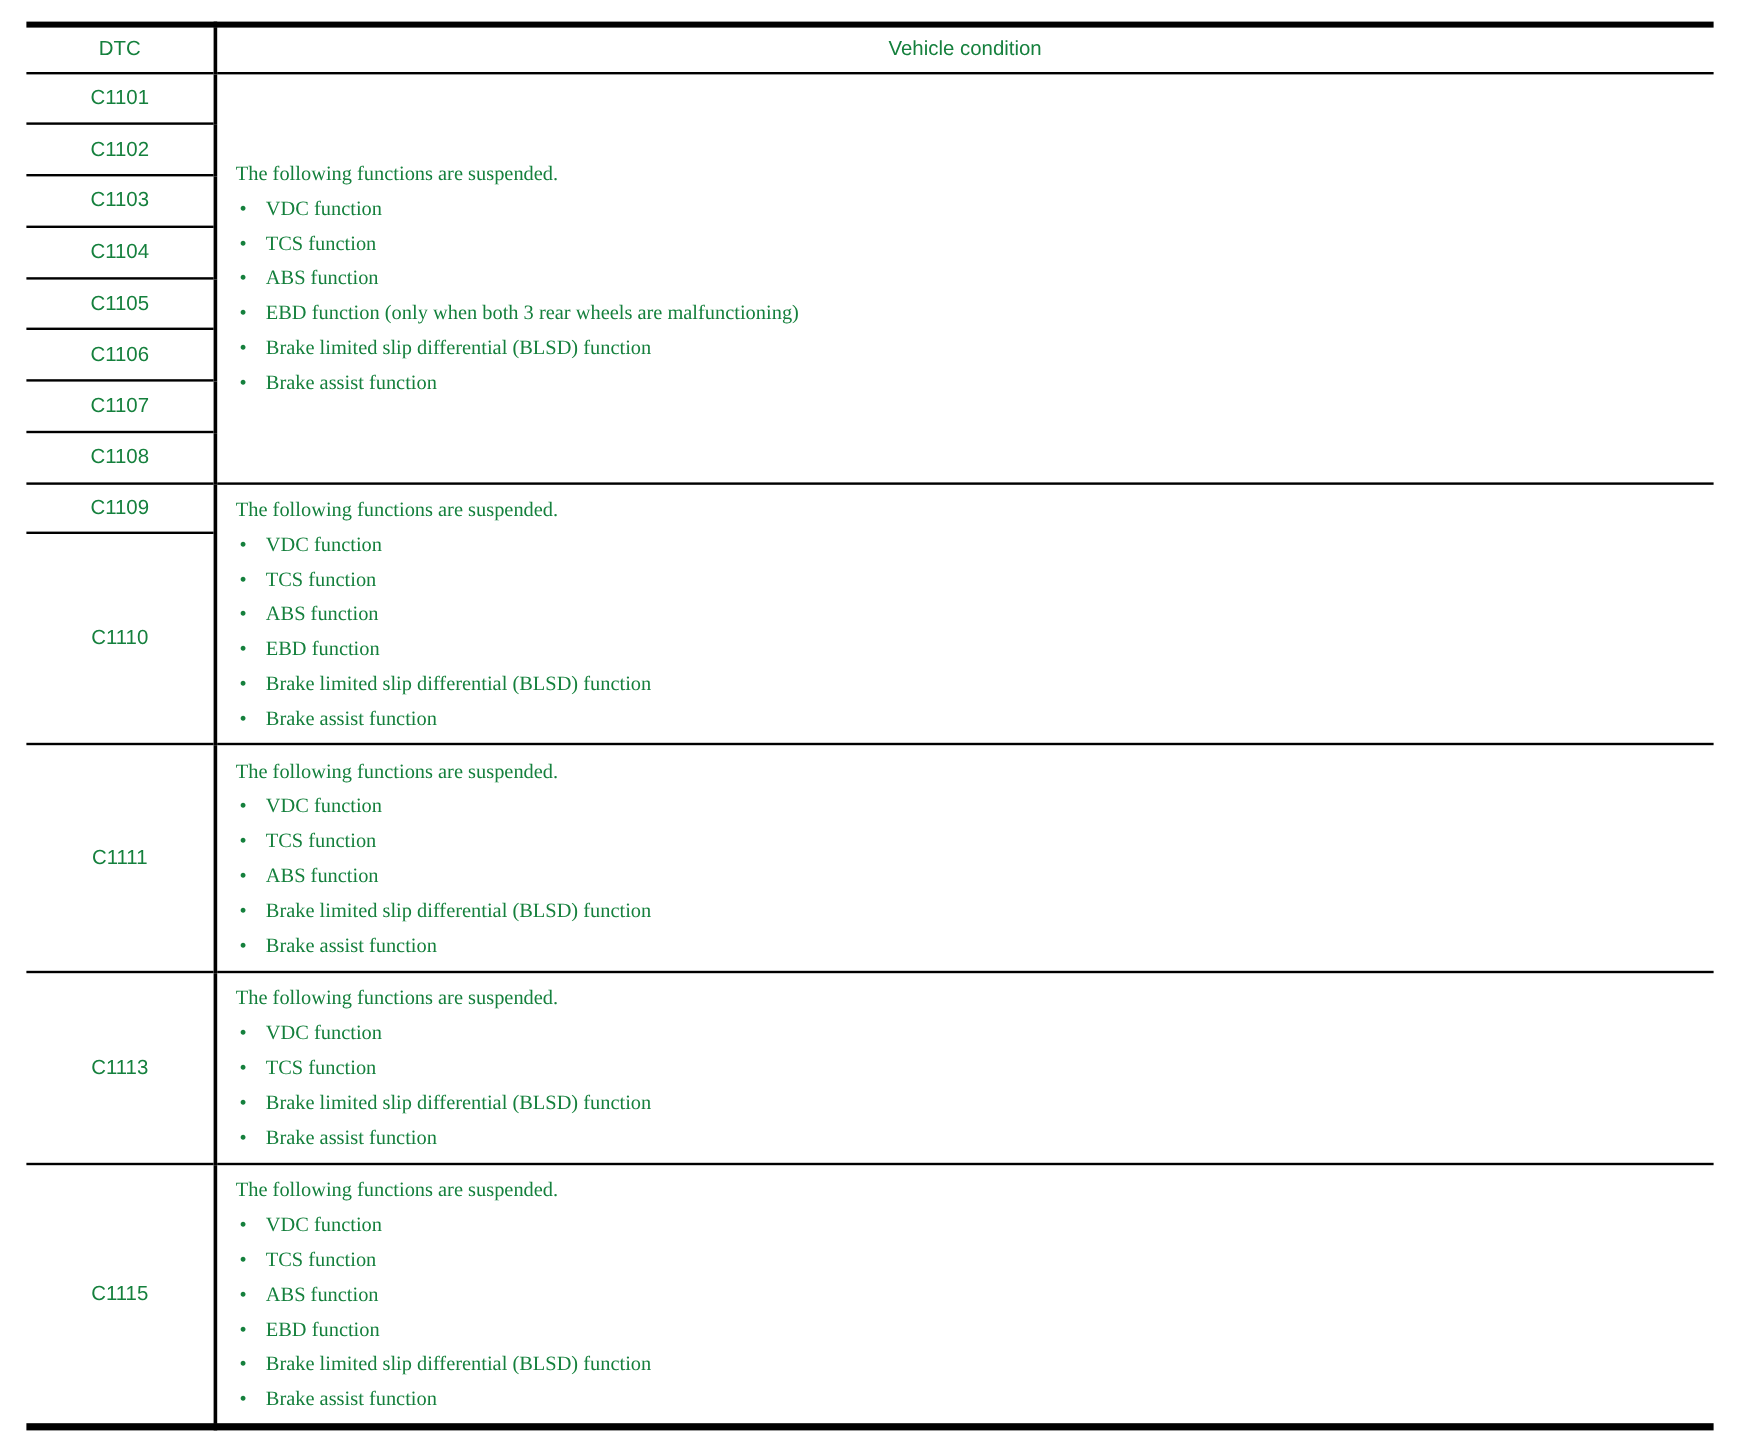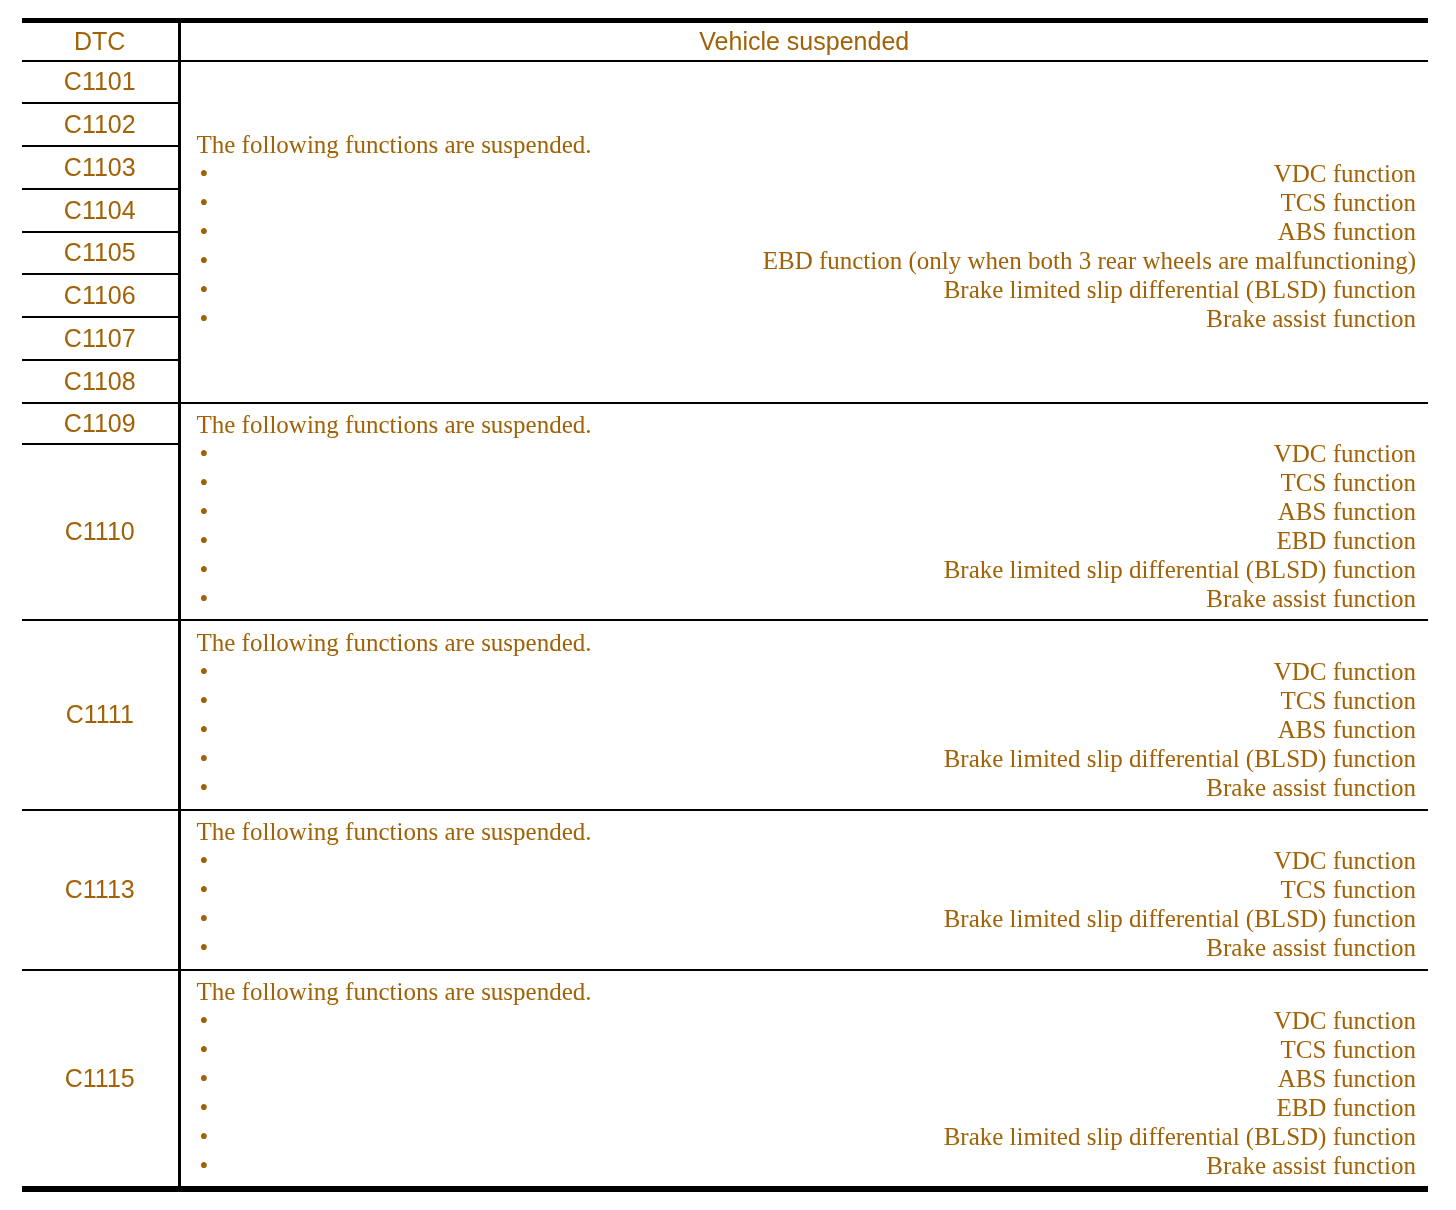--- a/index.html
+++ b/index.html
@@ -16,23 +16,23 @@
     border-collapse: collapse;
     table-layout: fixed;
     width: 1406px;
     margin: 18px 0 0 22px;
     border-top: 5px solid #000;
     border-bottom: 6px solid #000;
   }
   col.col-dtc  { width: 157px; }
   col.col-cond { width: 1249px; }
   th, td {
-    font-size: 25px;
+    font-size: 17px;
     font-weight: normal;
-    color: #a16207;
+    color: #15803d;
     padding: 0;
   }
   th.dtc-h, td.code {
     text-align: center;
     vertical-align: middle;
     border-right: 3px solid #000;
     border-bottom: 2px solid #000;
   }
   th.cond-h {
     text-align: center;
@@ -51,35 +51,34 @@
   .bullet-line {
     display: flex;
     line-height: 29px;
   }
   .bullet {
     flex: 0 0 22px;
     padding-left: 3px;
   }
   .bullet-text {
     flex: 1 1 auto;
-    text-align: right;
   }
 </style>
 </head>
 <body>
 
 <table class="dtc-table">
   <colgroup>
     <col class="col-dtc">
     <col class="col-cond">
   </colgroup>
   <thead>
     <tr style="height:40px;">
       <th class="dtc-h">DTC</th>
-      <th class="cond-h">Vehicle suspended</th>
+      <th class="cond-h">Vehicle condition</th>
     </tr>
   </thead>
   <tbody id="tbody">
       <tr style="height: 42.75px;">
         <td class="code">C1101</td>
         <td class="cond" rowspan="8">
           <div class="intro">The following functions are suspended.</div>
           <div class="bullet-line">
             <span class="bullet">•</span>
             <span class="bullet-text">VDC function</span>

